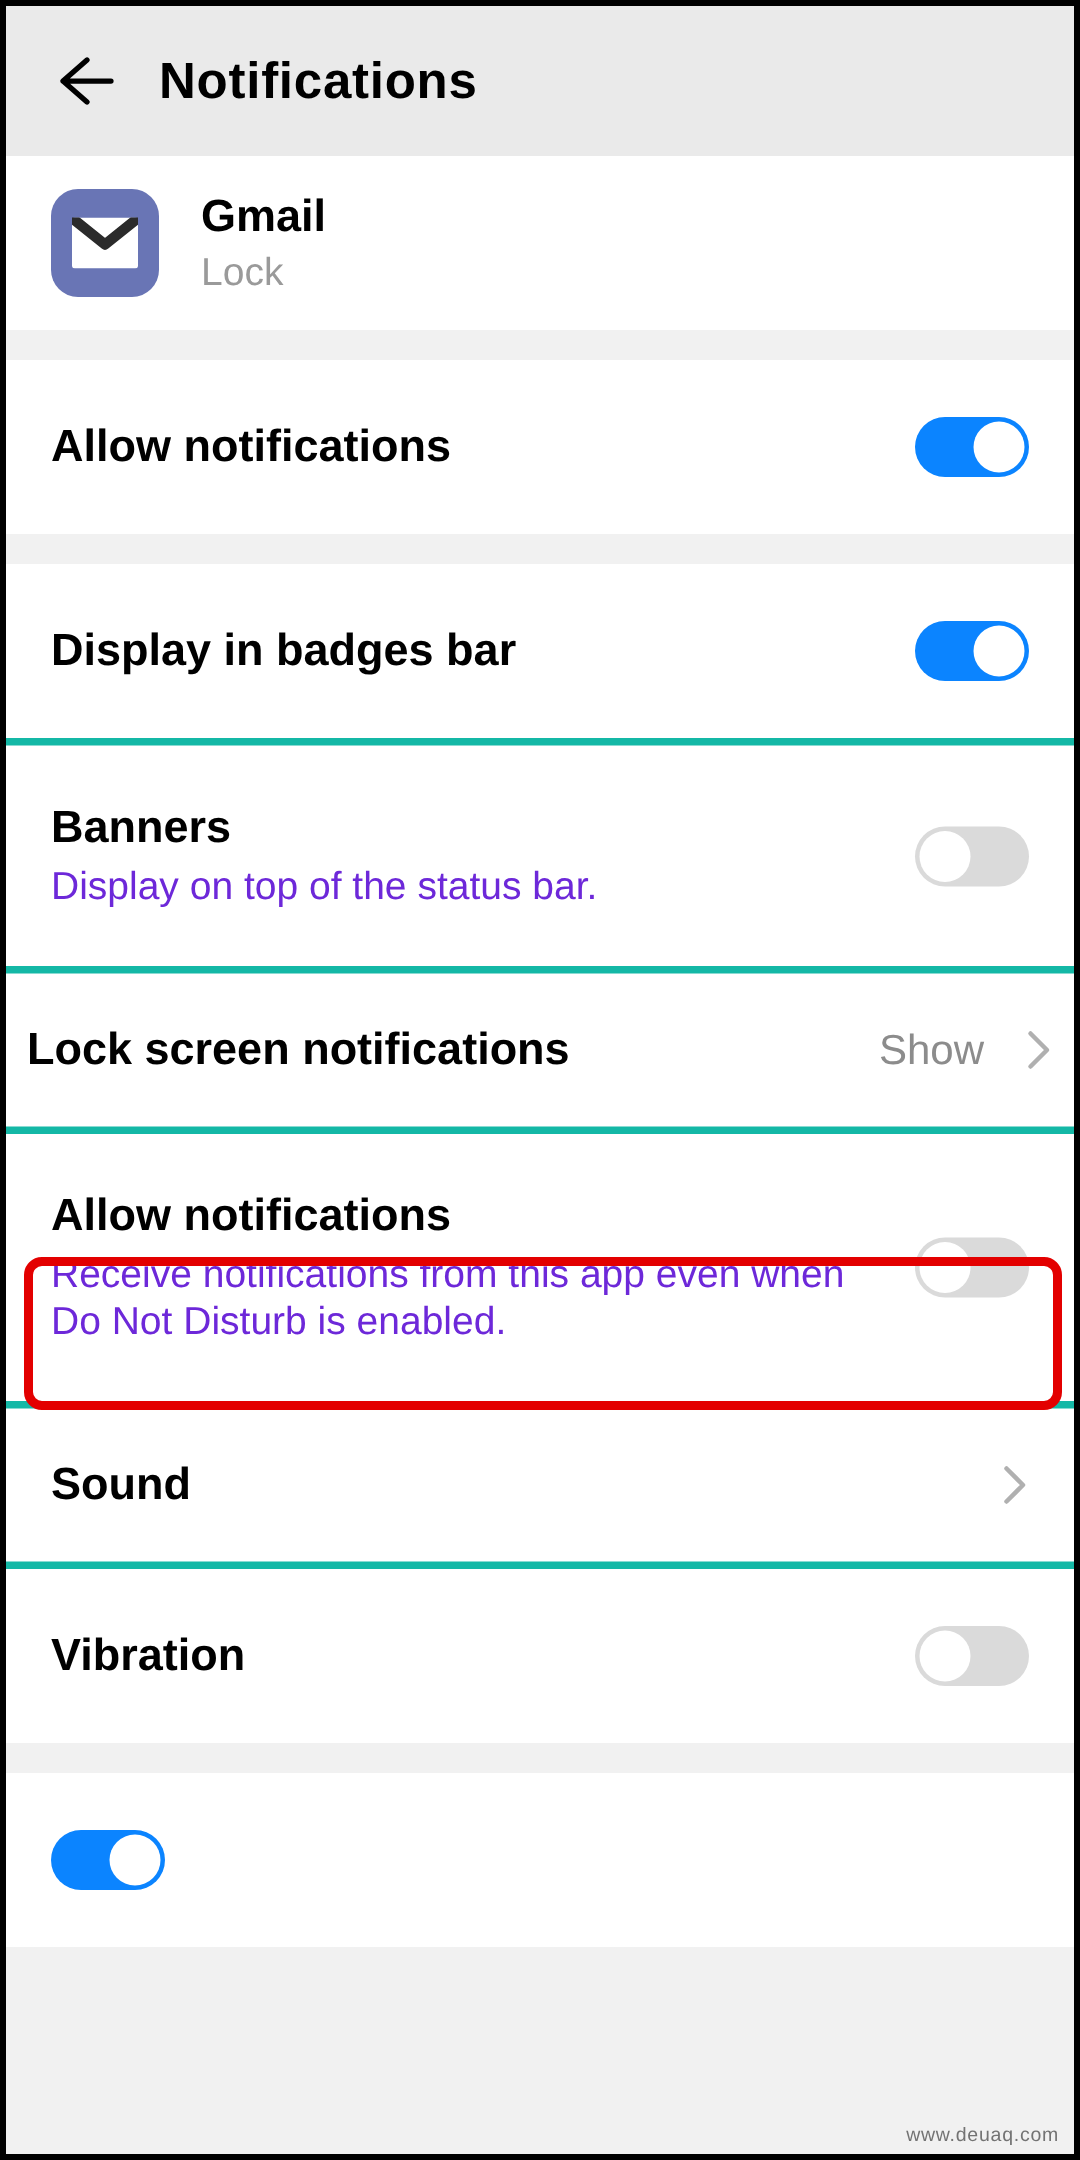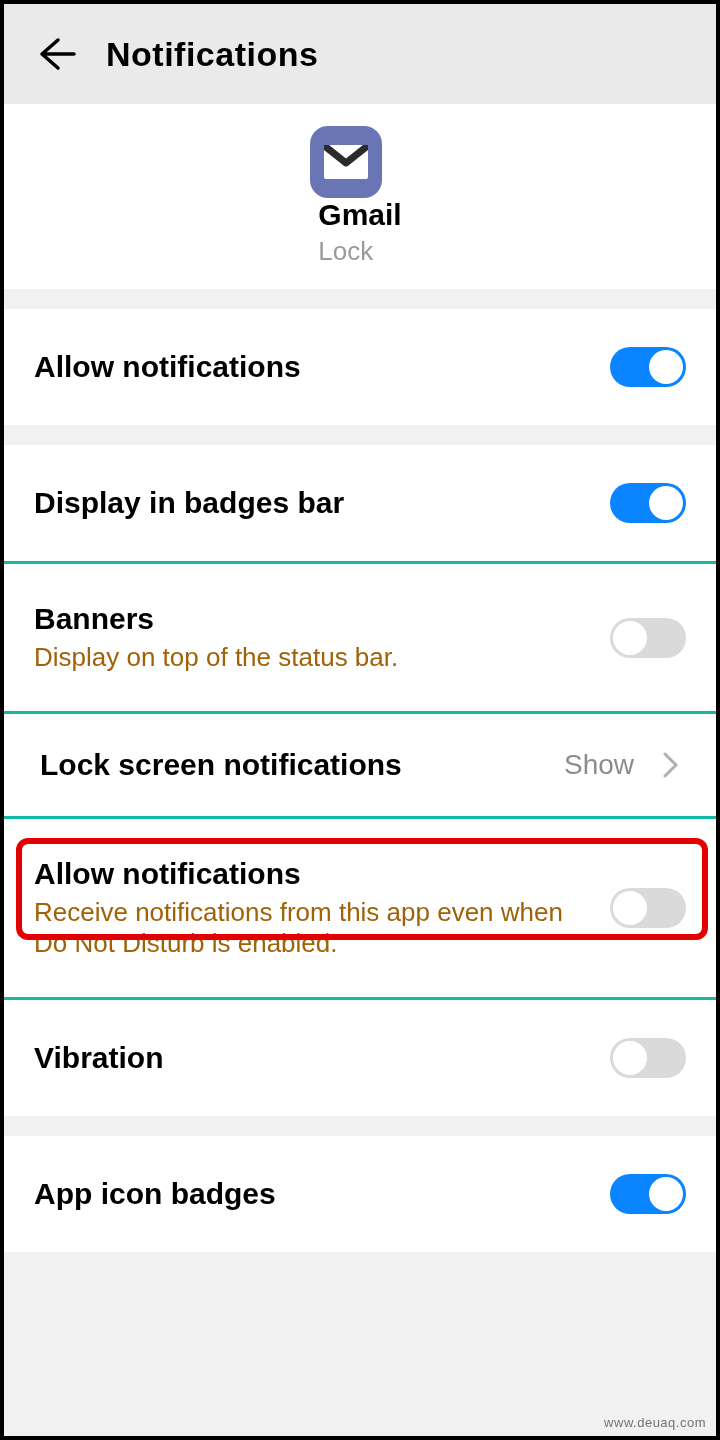--- a/index.html
+++ b/index.html
@@ -35,51 +35,50 @@
     background: #fff;
   }
   .gap {
     height: 20px;
     background: #f1f1f1;
   }
   .app-row {
     display: flex;
     align-items: center;
     padding: 22px 30px;
-    flex-direction: column;
   }
   .app-icon {
     width: 72px;
     height: 72px;
     border-radius: 18px;
     background: #6975b5;
     display: flex;
     align-items: center;
     justify-content: center;
     margin-right: 28px;
   }
   .app-name { font-size: 30px; font-weight: 700; }
   .app-sub  { font-size: 26px; color: #9a9a9a; margin-top: 4px; }
   .row {
     display: flex;
     align-items: center;
     padding: 38px 30px;
     min-height: 88px;
     background: #fff;
   }
-  .row + .row { border-top: 3px solid #14b8a6; }
+  .row + .row { border-top: 5px solid #14b8a6; }
   .row-text { flex: 1; }
   .row-title {
     font-size: 30px;
     font-weight: 700;
     color: #000;
   }
   .row-sub {
     font-size: 26px;
-    color: #a16207;
+    color: #6d28d9;
     margin-top: 6px;
   }
   .row-value {
     font-size: 28px;
     color: #8c8c8c;
     margin-right: 28px;
   }
   .chevron {
     display: flex;
     align-items: center;
@@ -177,21 +176,21 @@
   <div class="row">
     <div class="row-text">
       <div class="row-title">Banners</div>
       <div class="row-sub">Display on top of the status bar.</div>
     </div>
     <div class="toggle off">
         <div class="knob"></div>
       </div>
   </div>
 
-  <div class="row" style="padding:34px 36px">
+  <div class="row" style="padding:34px 14px">
     <div class="row-text">
       <div class="row-title">Lock screen notifications</div>
     </div>
     <div class="row-value">Show</div>
     <div class="chevron">
       <svg width="18" height="28" viewBox="0 0 18 28">
           <path d="M3 3 L14 14 L3 25" stroke="#b0b0b0" stroke-width="3" fill="none" stroke-linecap="round" stroke-linejoin="round"></path>
         </svg>
     </div>
   </div>
@@ -199,38 +198,45 @@
   <div class="row">
     <div class="row-text" style="padding-right:20px">
       <div class="row-title">Allow notifications</div>
       <div class="row-sub">Receive notifications from this app even when Do Not Disturb is enabled.</div>
     </div>
     <div class="toggle off">
         <div class="knob"></div>
       </div>
   </div>
 
+  <div class="row" style="padding:34px 30px">
+    <div class="row-text">
+      <div class="row-title">Sound</div>
+    </div>
+    <div class="chevron">
+      <svg width="18" height="28" viewBox="0 0 18 28">
+          <path d="M3 3 L14 14 L3 25" stroke="#b0b0b0" stroke-width="3" fill="none" stroke-linecap="round" stroke-linejoin="round"></path>
+        </svg>
+    </div>
+  </div>
 
   <div class="row">
     <div class="row-text">
       <div class="row-title">Vibration</div>
     </div>
     <div class="toggle off">
         <div class="knob"></div>
       </div>
   </div>
 </div>
 
 <div class="gap"></div>
 
 <div class="panel">
   <div class="row">
-    <div class="row-text">
-      <div class="row-title">App icon badges</div>
-    </div>
     <div class="toggle on">
         <div class="knob"></div>
       </div>
   </div>
 </div>
 
 <div class="highlight-box"></div>
 
 <div class="watermark">www.deuaq.com</div>
 

